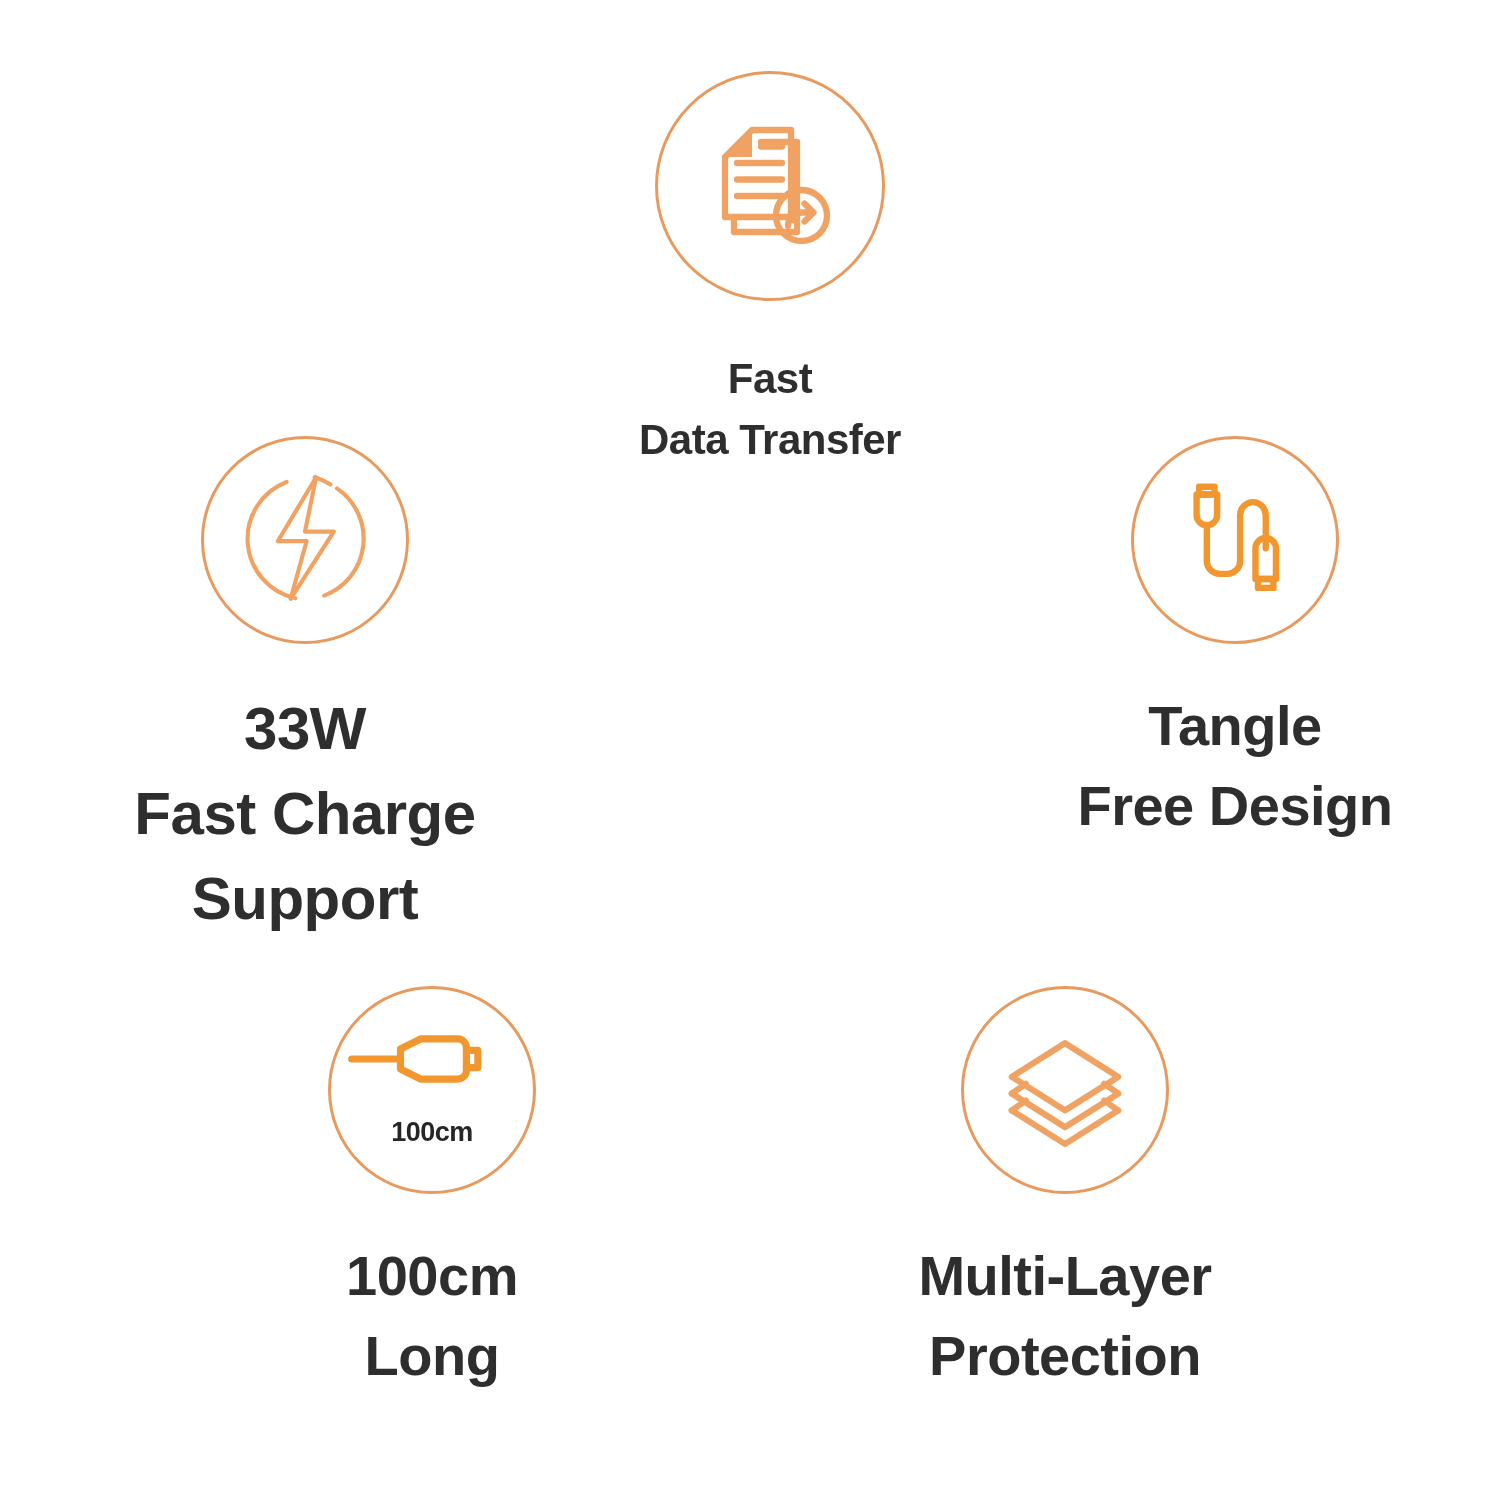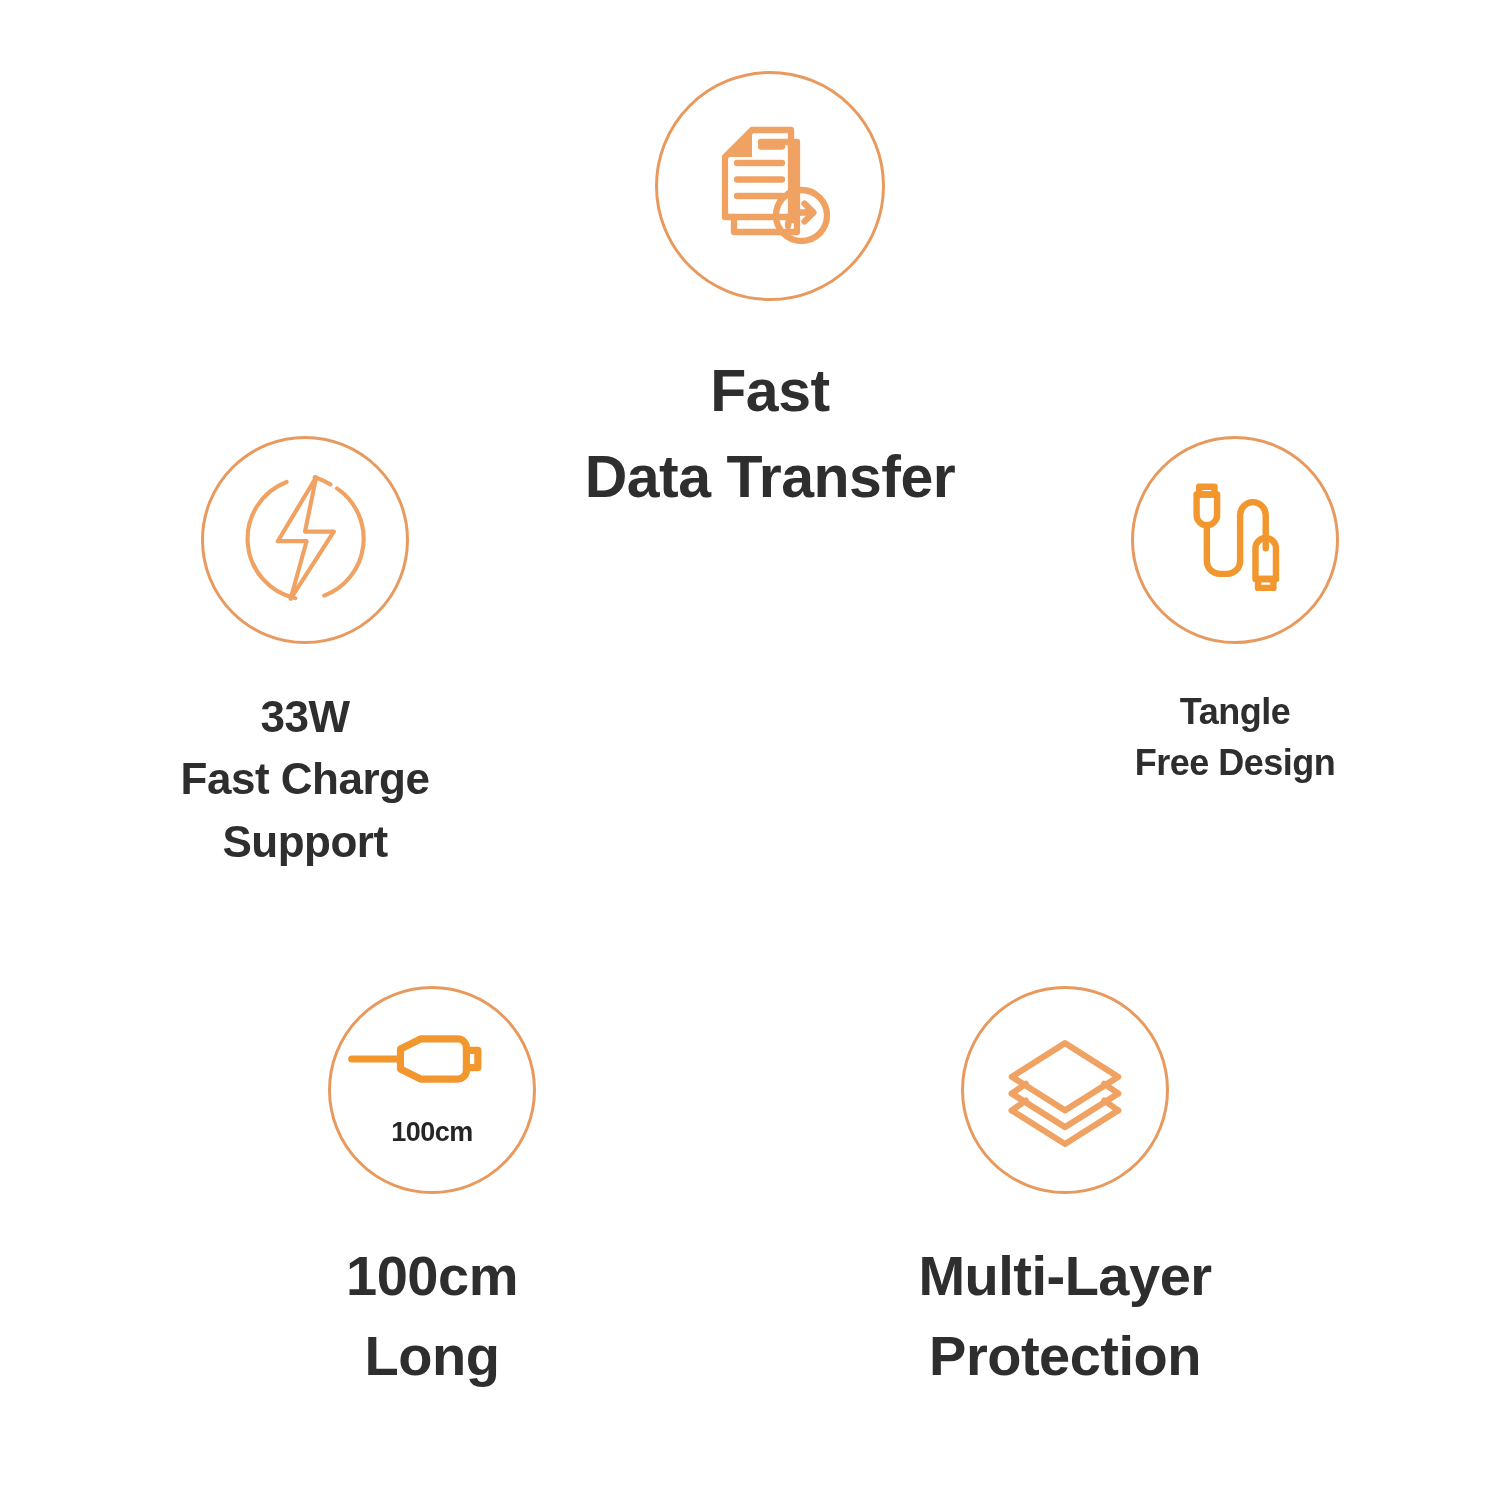--- a/index.html
+++ b/index.html
@@ -48,53 +48,53 @@
     top: 71px;
     width: 560px;
   }
   #feat-data-transfer .icon-circle {
     width: 230px;
     height: 230px;
     border: 3px solid #e89a5e;
   }
   #feat-data-transfer .feature-label {
     margin-top: 48px;
-    font-size: 59px;
+    font-size: 42px;
     line-height: 1.45;
   }
 
   #feat-fast-charge {
     left: 40px;
     top: 436px;
     width: 530px;
   }
   #feat-fast-charge .icon-circle {
     width: 208px;
     height: 208px;
     border: 3px solid #e89a5e;
   }
   #feat-fast-charge .feature-label {
     margin-top: 42px;
-    font-size: 44px;
+    font-size: 60px;
     line-height: 1.42;
   }
 
   #feat-tangle-free {
     left: 965px;
     top: 436px;
     width: 540px;
   }
   #feat-tangle-free .icon-circle {
     width: 208px;
     height: 208px;
     border: 3px solid #e89a5e;
   }
   #feat-tangle-free .feature-label {
     margin-top: 42px;
-    font-size: 36px;
+    font-size: 56px;
     line-height: 1.42;
   }
 
   #feat-length {
     left: 212px;
     top: 986px;
     width: 440px;
     align-items: center;
   }
   #feat-length .icon-circle {

